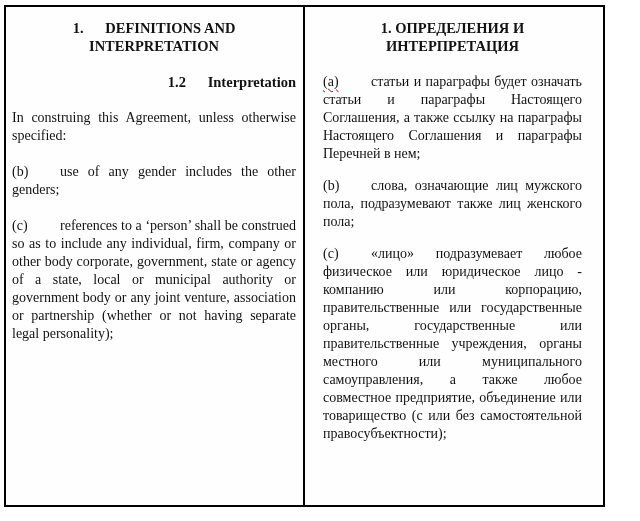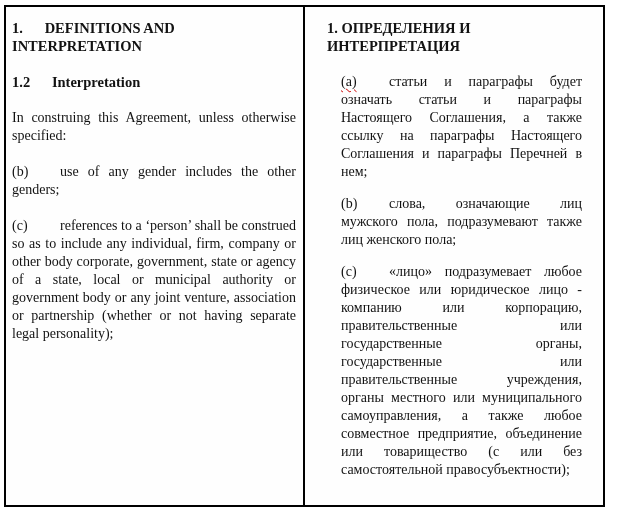--- a/index.html
+++ b/index.html
@@ -33,33 +33,33 @@
     line-height: 18px;
   }
   .cell-left {
     width: 299px;
     flex: 0 0 299px;
     border-right: 2px solid #000000;
     padding: 10px 7px 6px 6px;
   }
   .cell-right {
     flex: 1 1 auto;
-    padding: 10px 7px 6px 22px;
+    padding: 10px 7px 6px 4px;
   }
   .section-heading {
     font-size: 14.5px;
     font-weight: bold;
-    text-align: left;
+    text-align: center;
     white-space: pre-line;
     margin: 2px 0 18px 0;
   }
   .subsection-heading {
     font-size: 14.5px;
     font-weight: bold;
-    text-align: left;
+    text-align: right;
     margin: 0 0 18px 0;
   }
   .para {
     text-align: justify;
     margin: 4px 0 18px 0;
   }
   .para.tight {
     margin: 14px;
   }
   .plabel {

